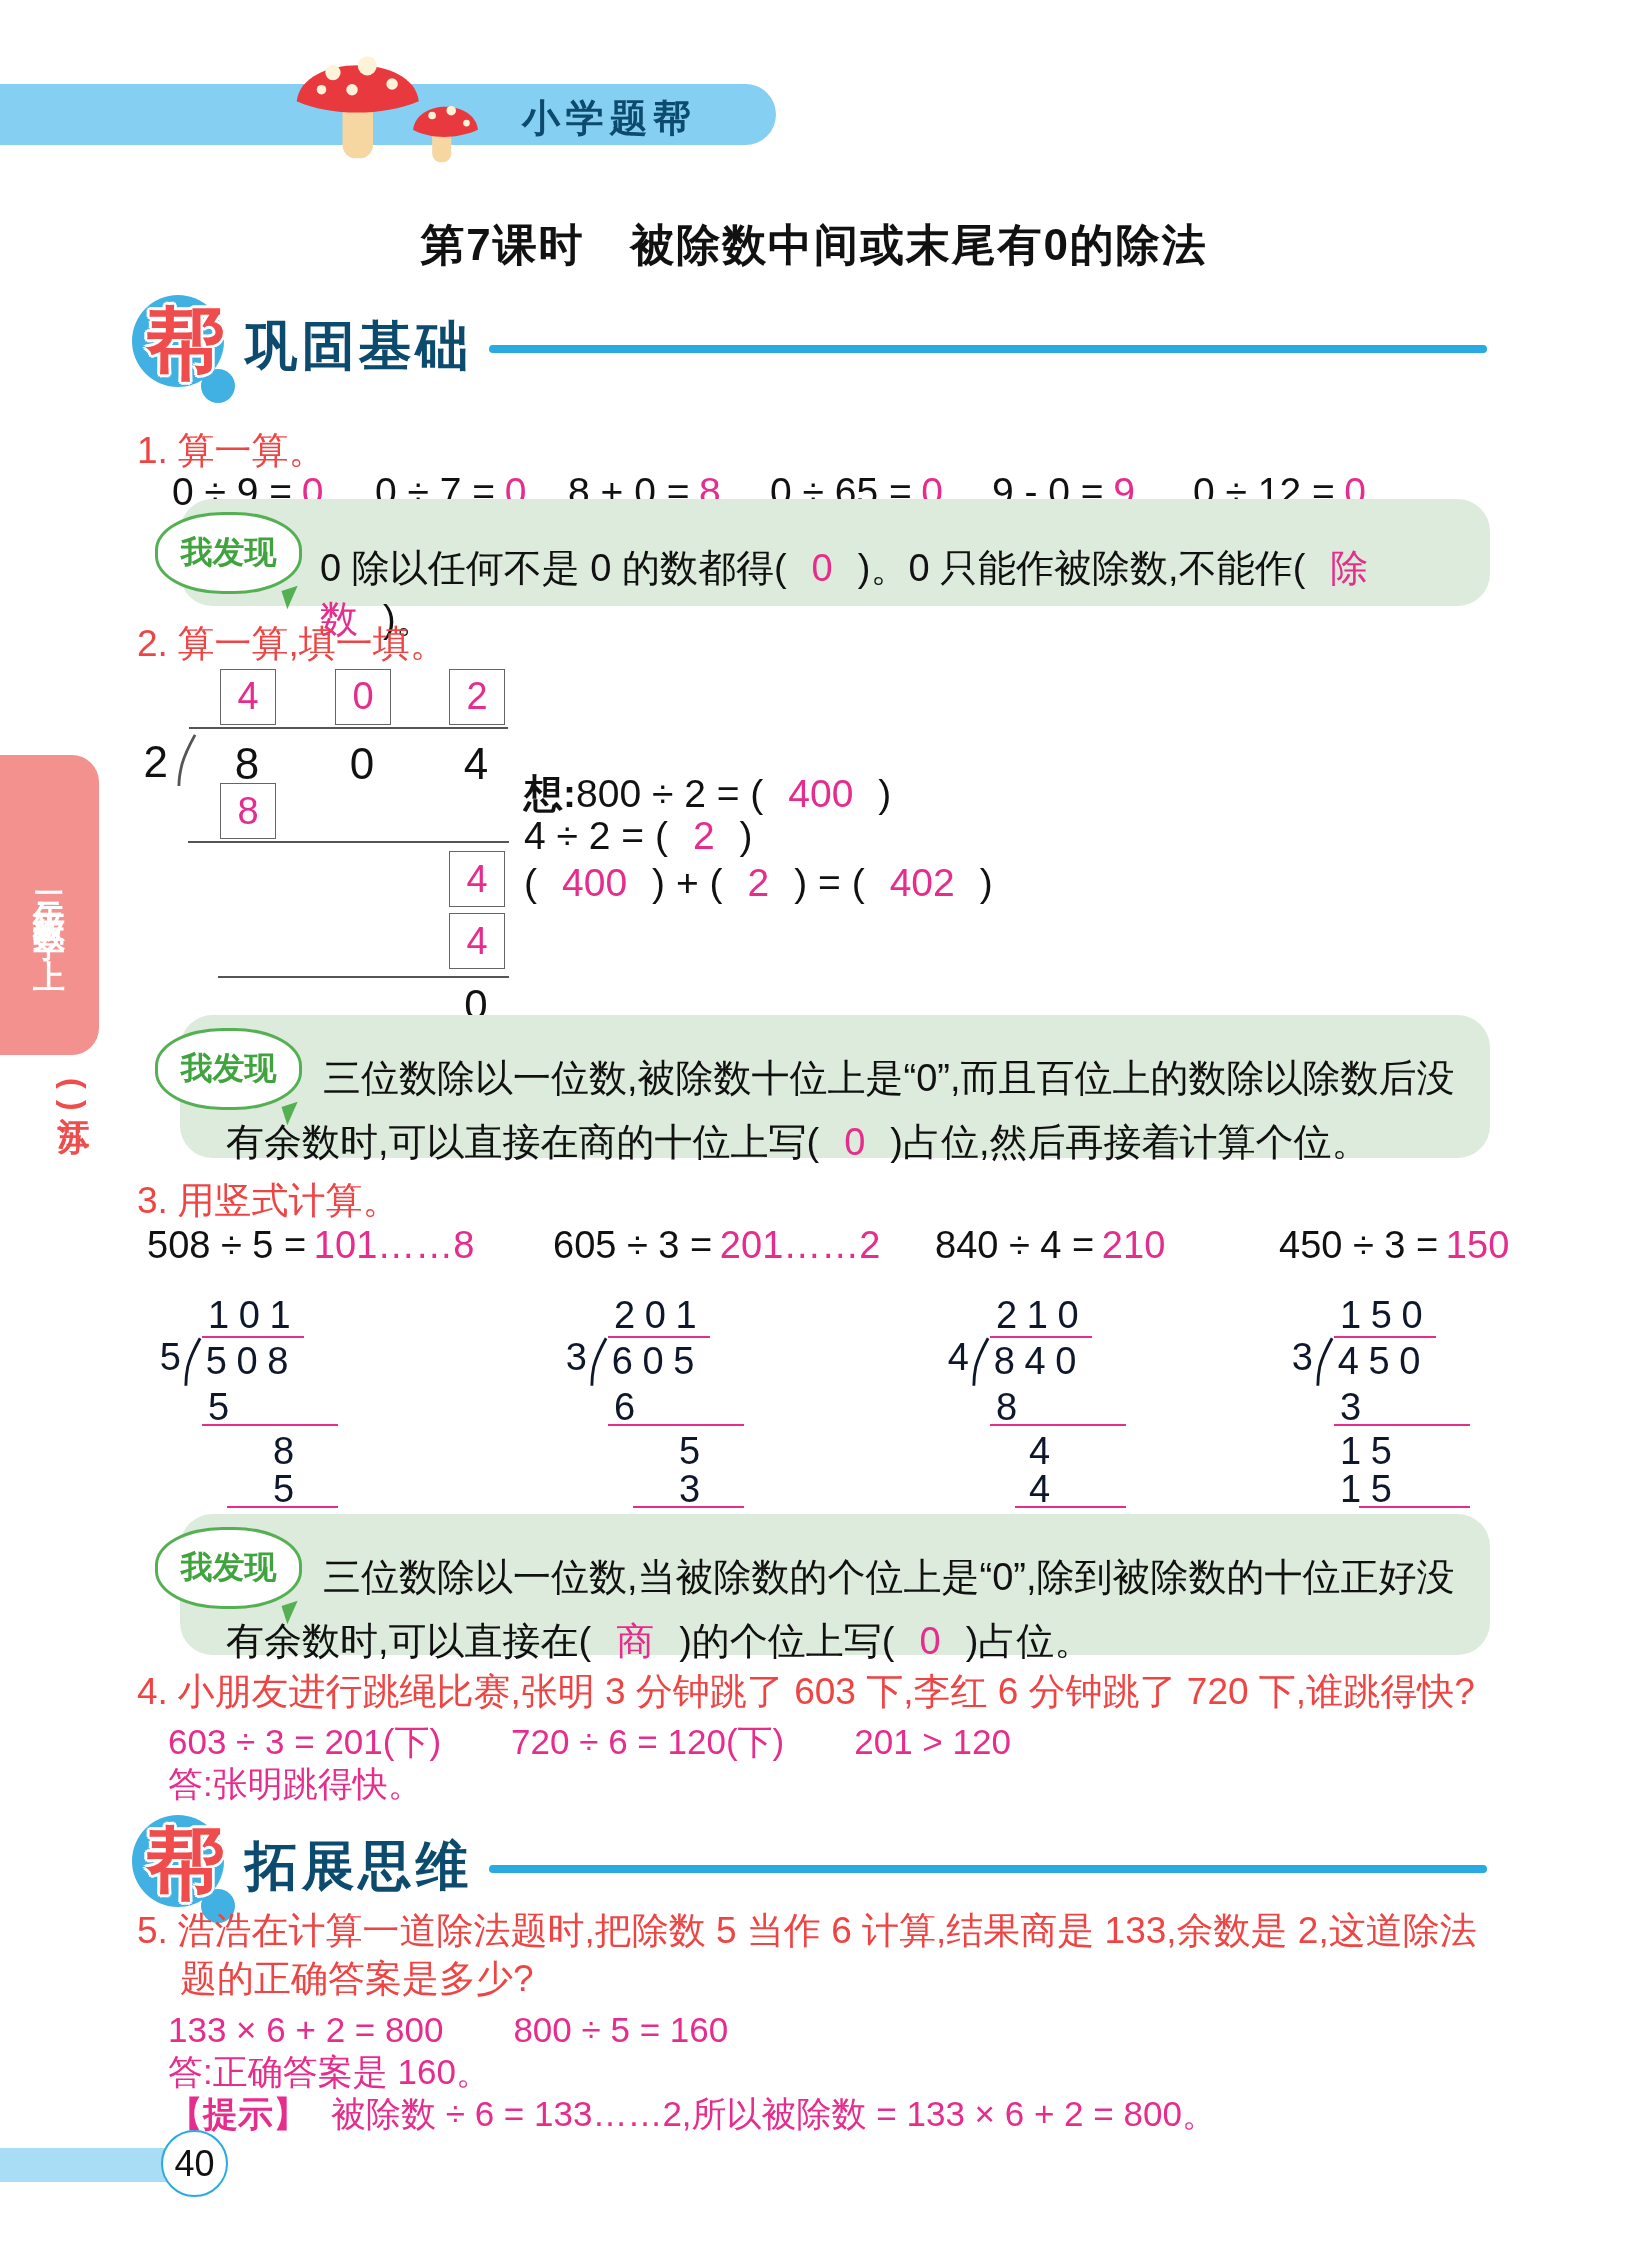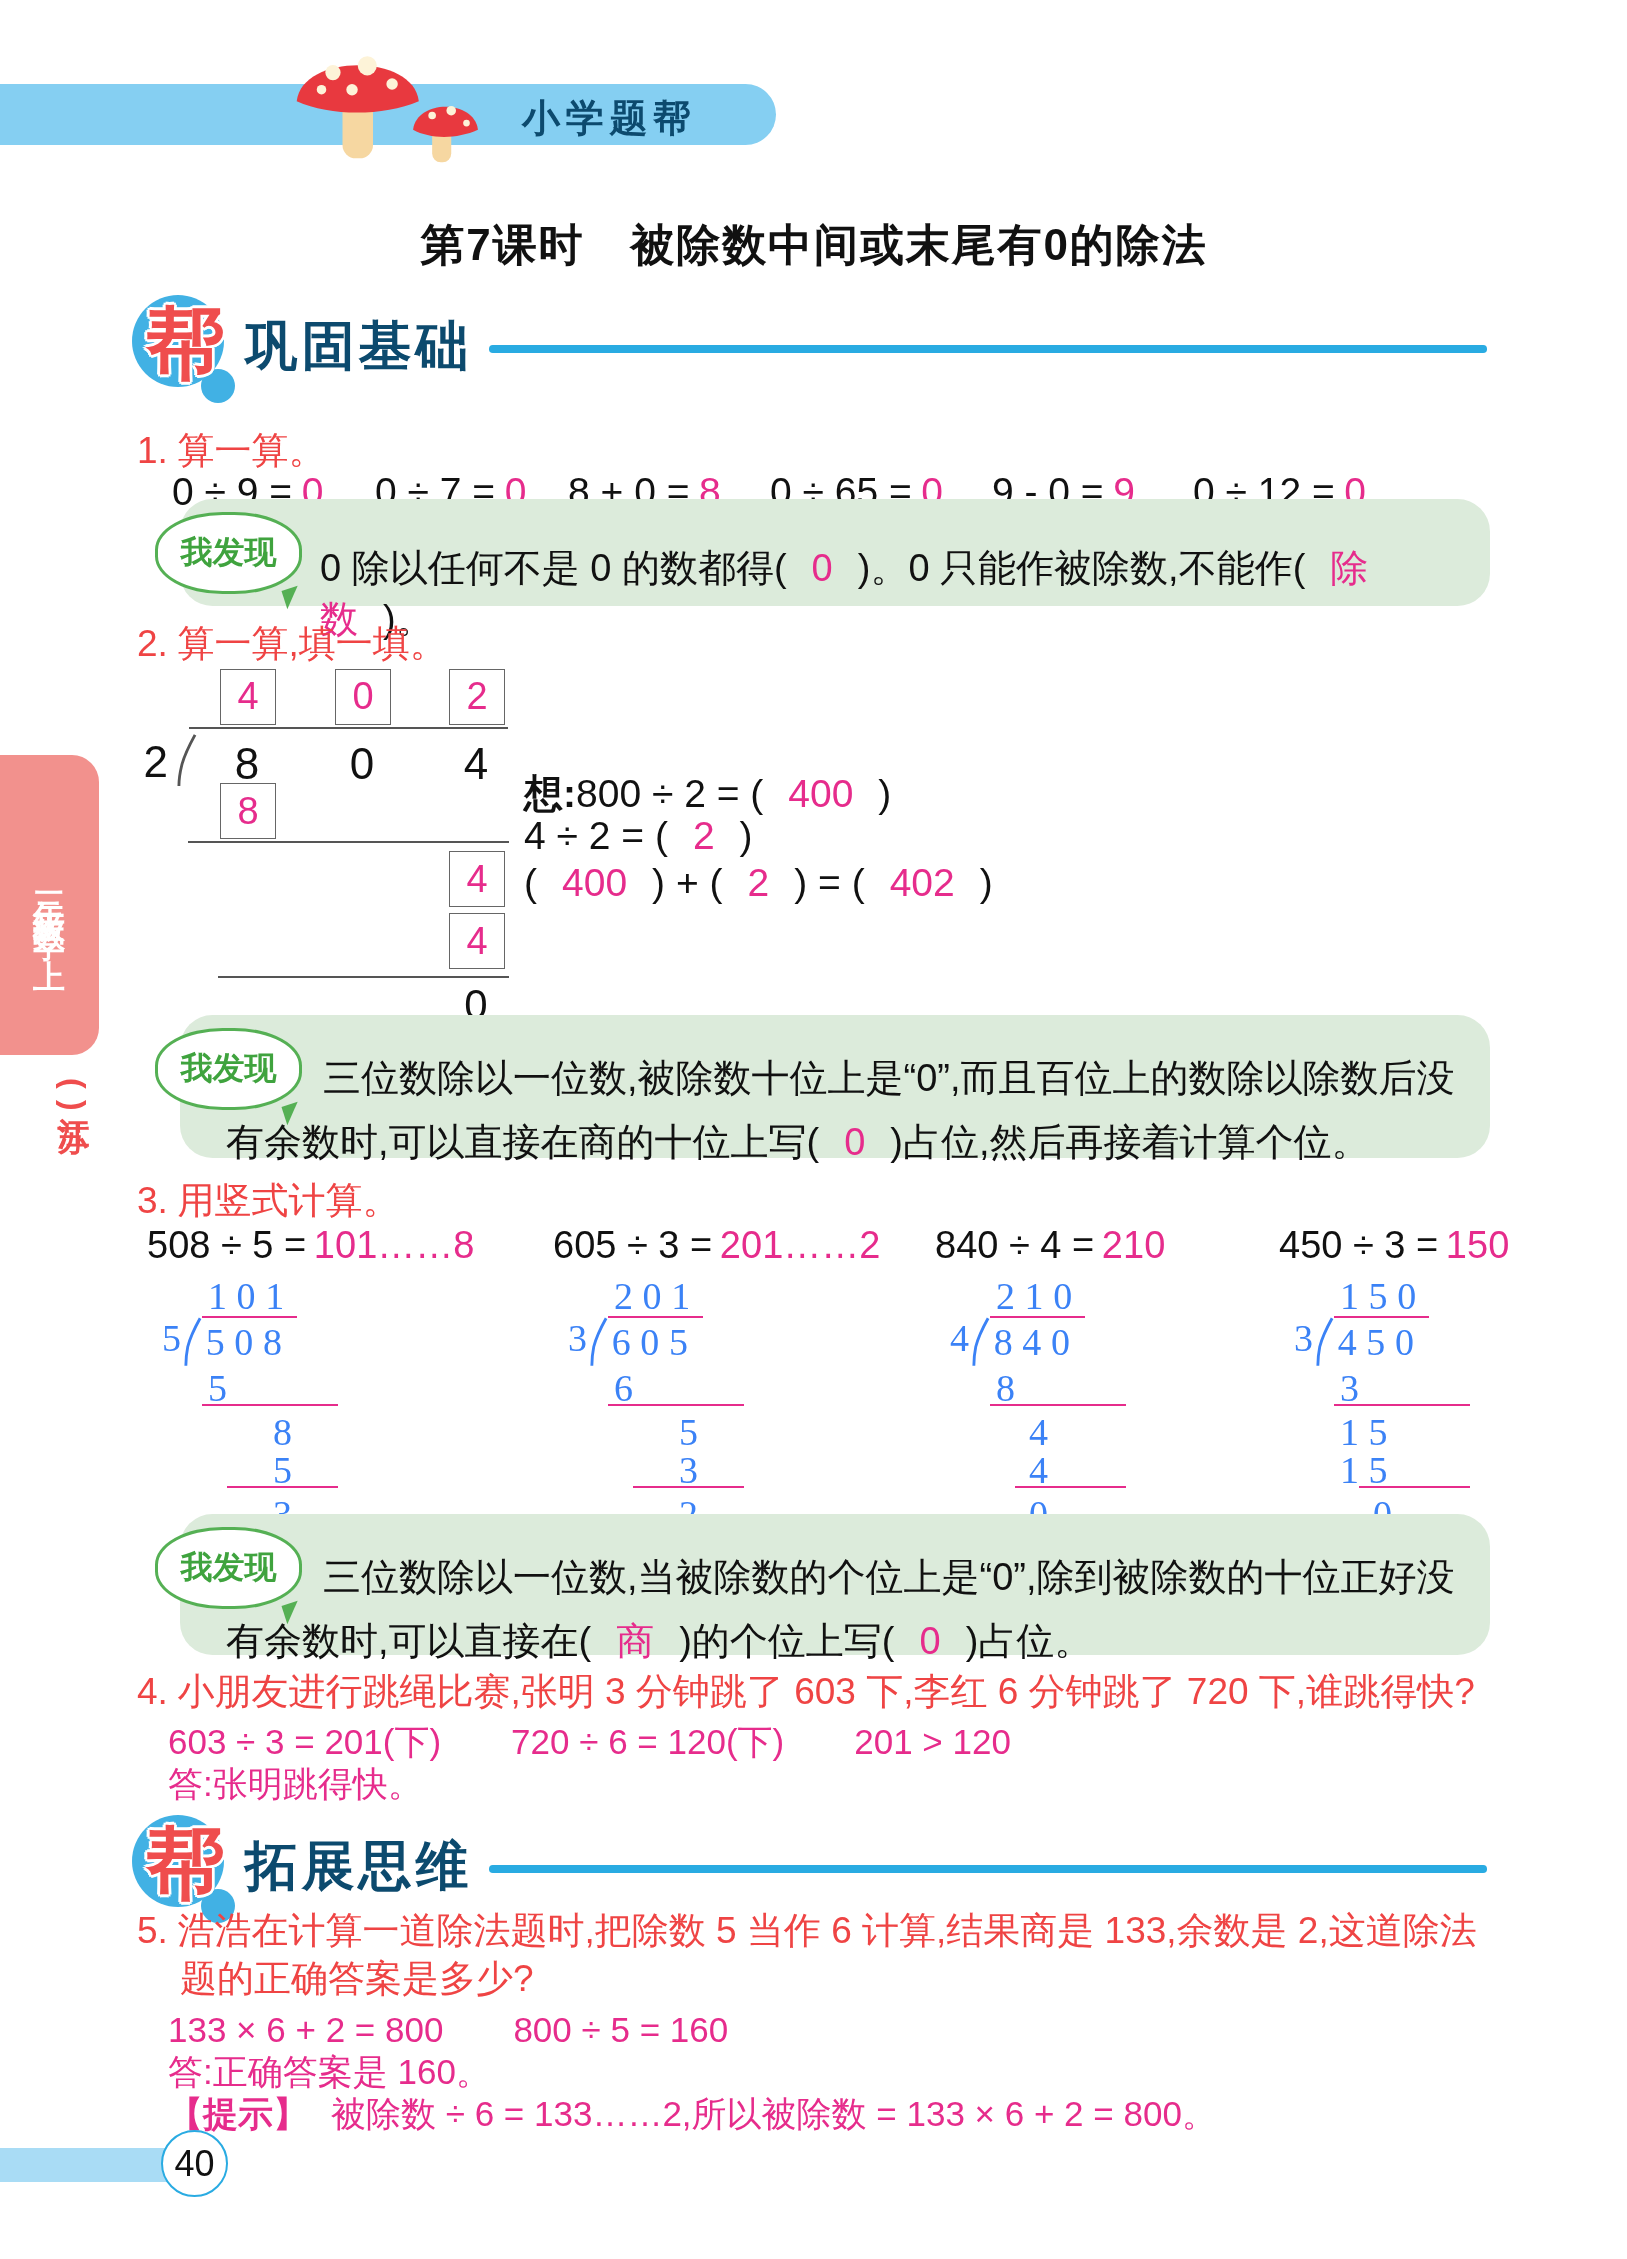--- a/index.html
+++ b/index.html
@@ -65,21 +65,21 @@
 
   .think{position:absolute;left:524px;top:767px;font-size:39px;color:#111;}
   .think .row{height:47px;white-space:nowrap;}
   .think .lbl{font-weight:bold;}
 
   
   .ld{position:absolute;top:1224px;width:401px;}
   #ld0{left:147px;} #ld1{left:553px;} #ld2{left:935px;} #ld3{left:1279px;}
   .ld-eq{font-size:38px;white-space:nowrap;height:50px;color:#111;}
   .ld-eq .a{color:#e62c8c;margin-left:7.6px;}
-  .ld-work{color:#3b82f6;font-family:Liberation Serif, serif;font-size:38px;}
+  .ld-work{color:#0f172a;font-family:Liberation Sans, sans-serif;font-size:38px;margin-top:20px;}
   .ld-q{margin-left:61px;letter-spacing:9.6px;height:42px;}
   .ld-dr{display:flex;align-items:flex-start;height:50px;}
   .ld-d{width:34px;text-align:right;flex:none;}
   .ld-brk{flex:none;margin-left:1.9px;}
   .ld-v{letter-spacing:9.6px;border-top:2.9px solid #e62c8c;padding:1.9px 5.7px 0 3.8px;}
   .ld-s{letter-spacing:9.6px;height:38px;}
   .o0{margin-left:61px;} .o1{margin-left:94px;} .o2{margin-left:126px;}
   .hlp{border-top:2.9px solid #e62c8c;width:136px;margin:0 0 3.8px 55px;}
   .hlp2{border-top:2.9px solid #e62c8c;width:111px;margin:0 0 3.8px 80px;}
 

